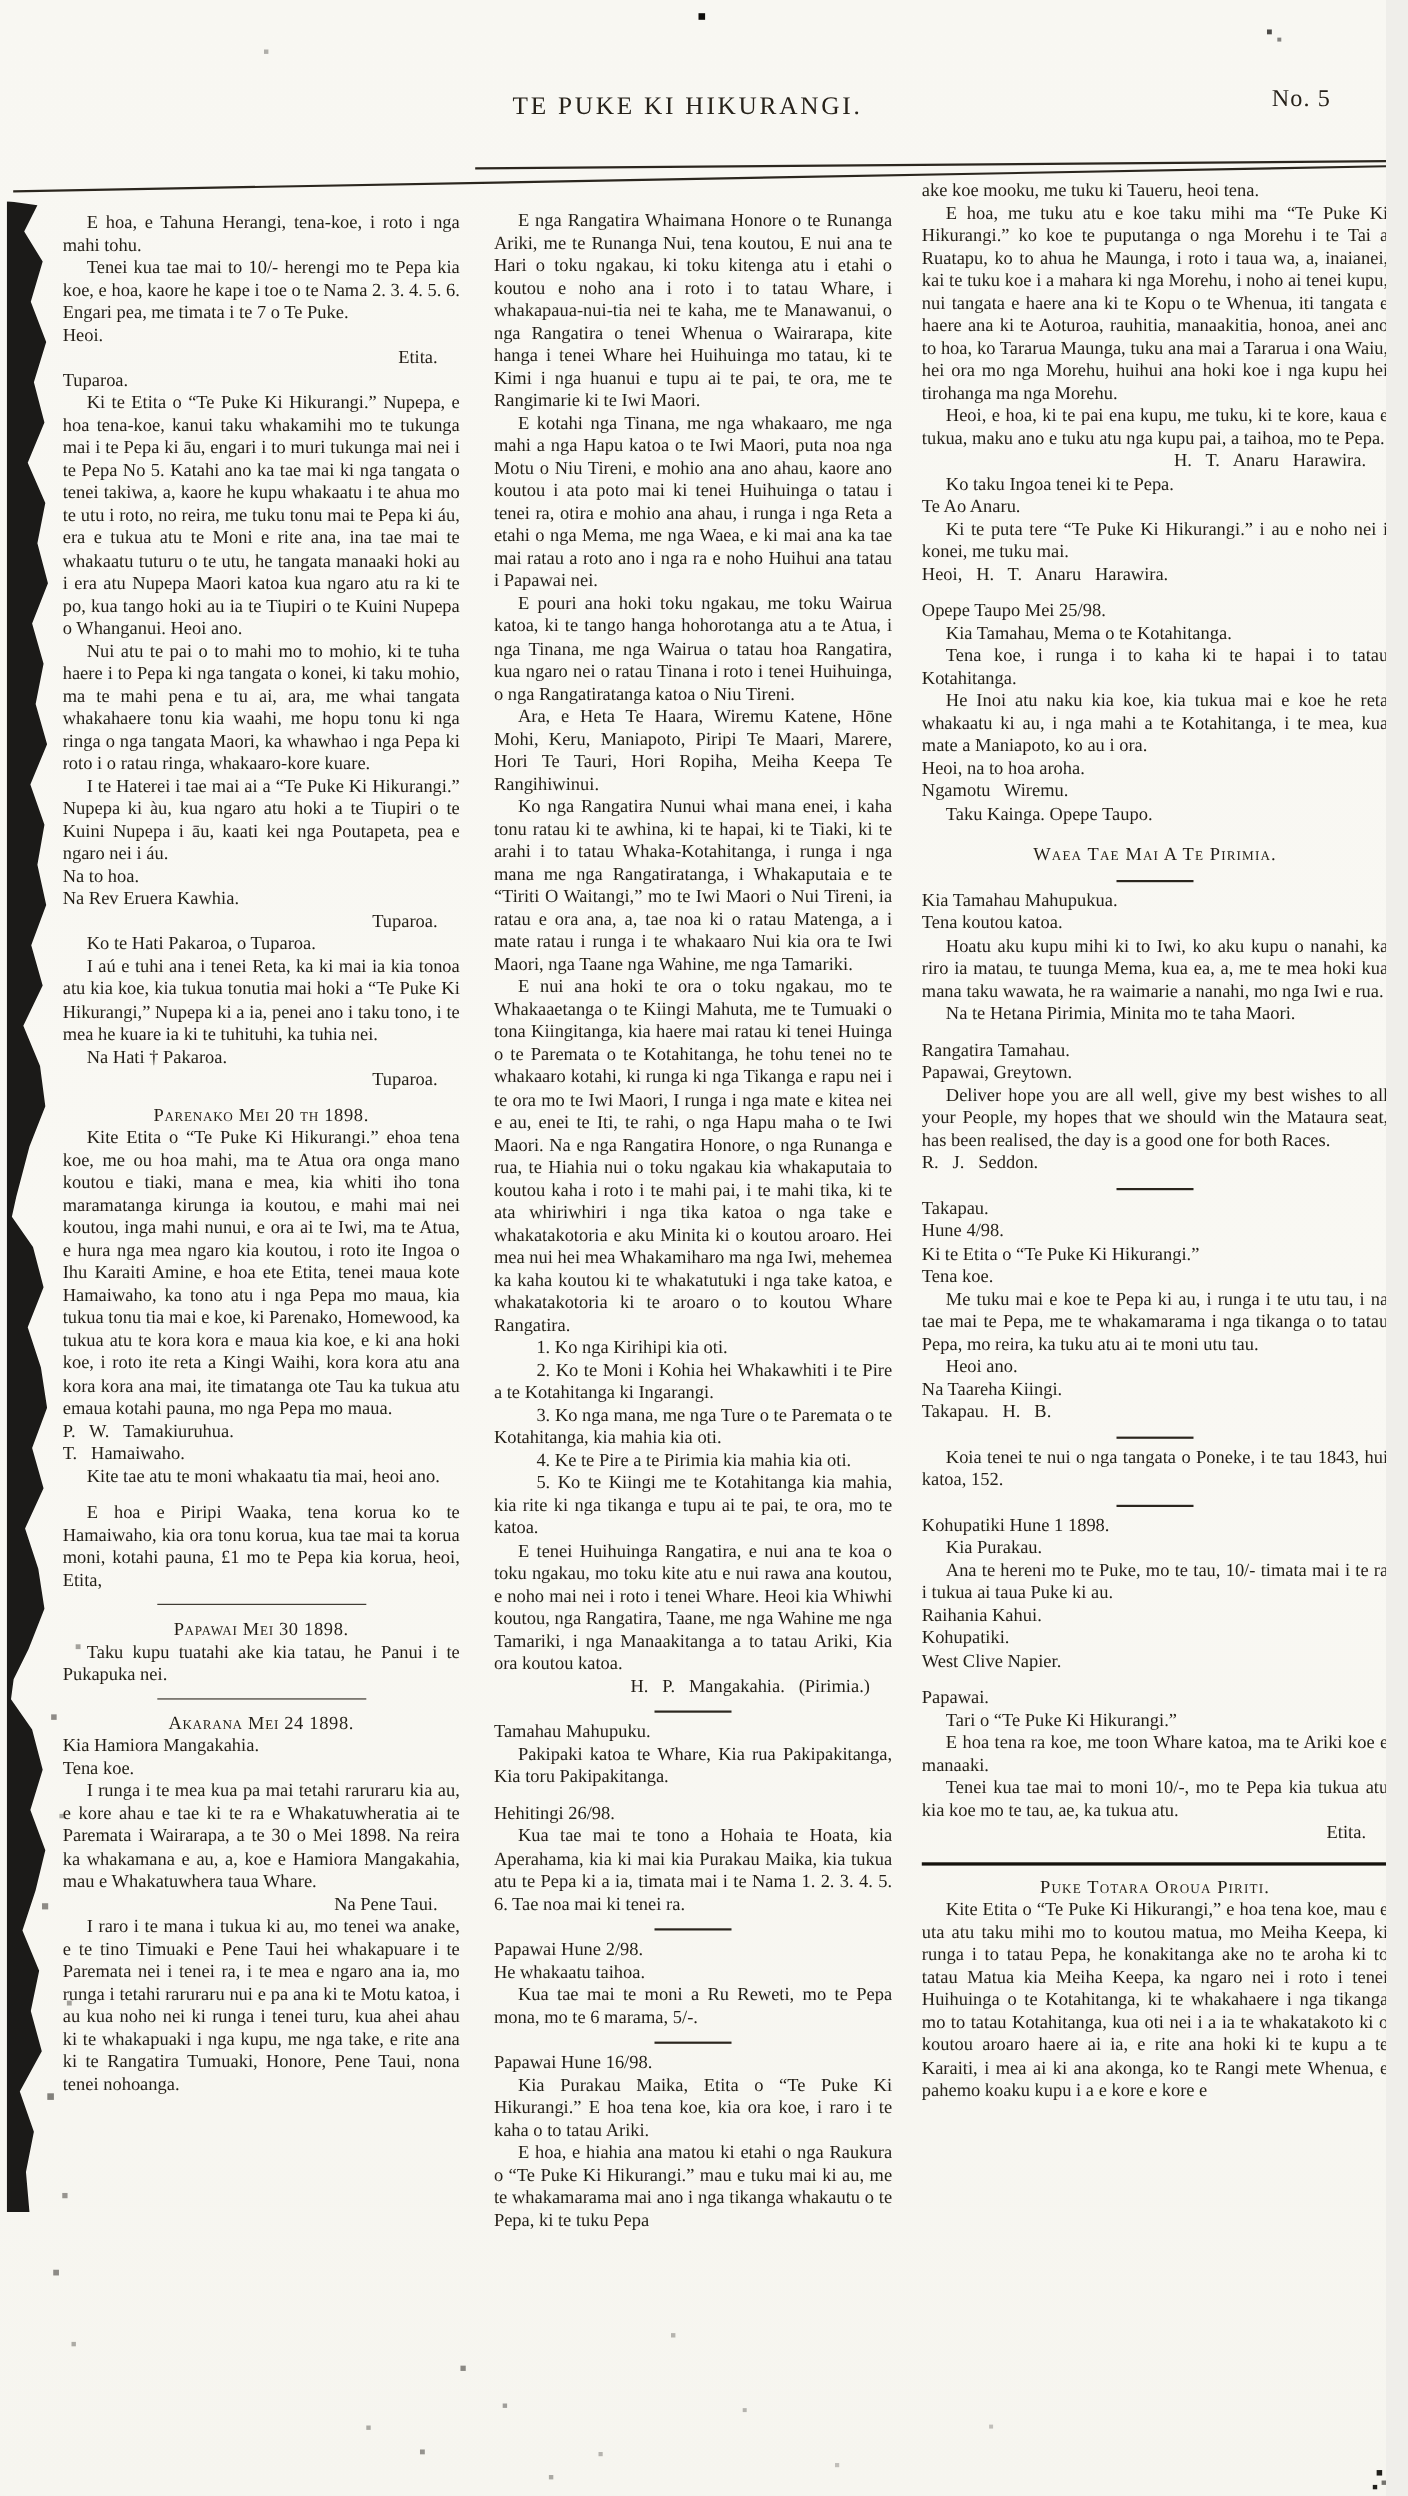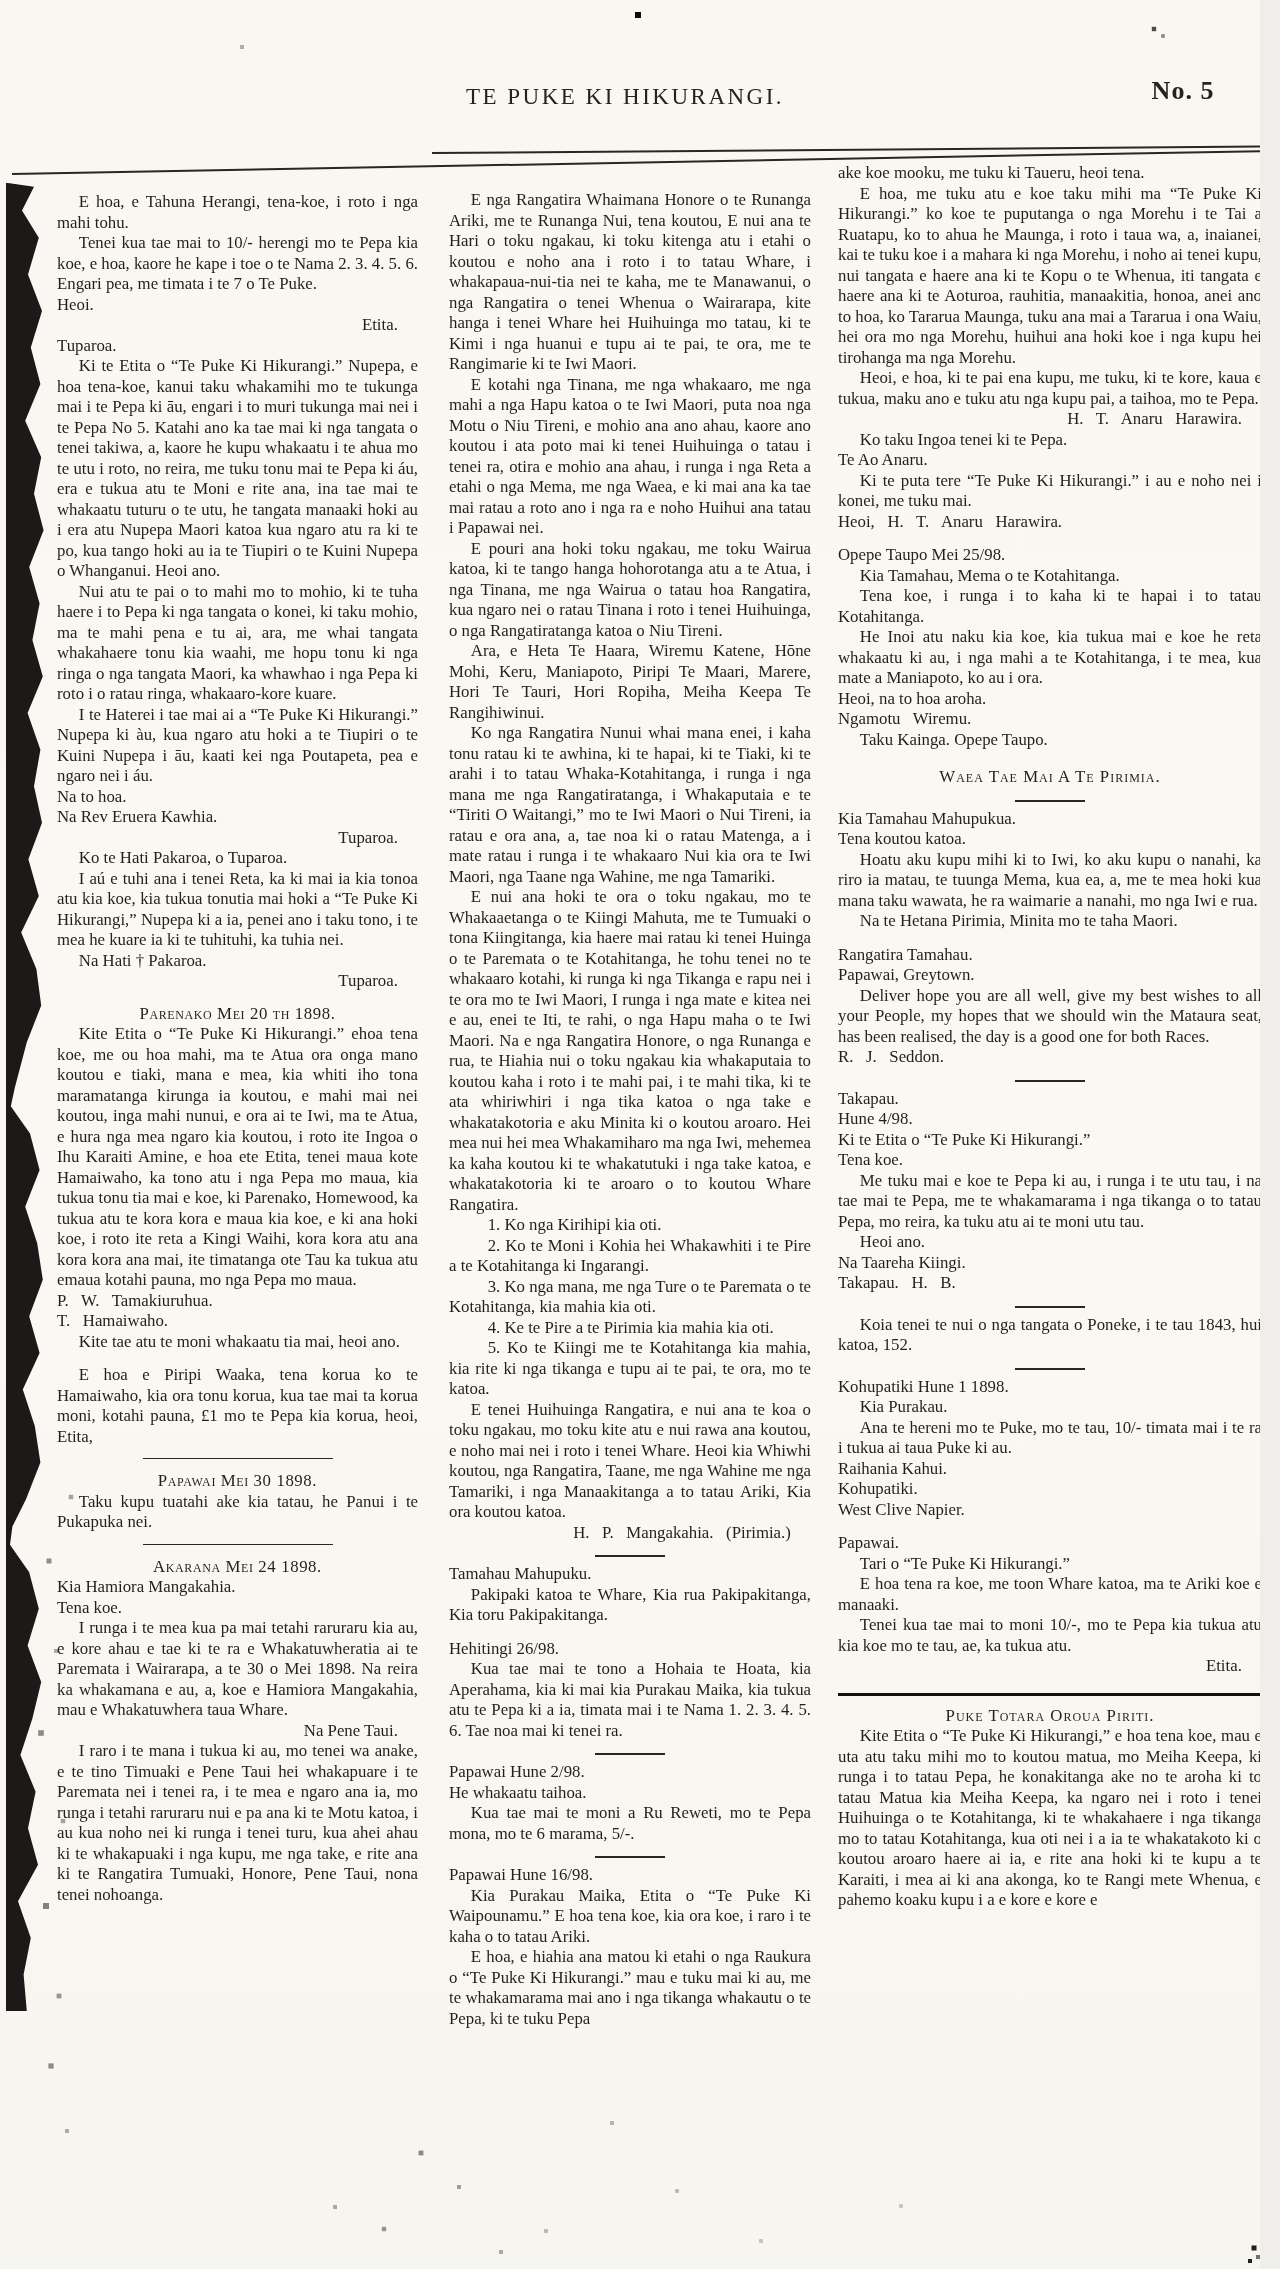--- a/index.html
+++ b/index.html
@@ -3,21 +3,21 @@
 <meta charset="utf-8">
 <style>
   html,body{margin:0;padding:0;}
   body{width:1280px;height:2269px;background:#efeeea;font-family:"Liberation Serif","DejaVu Serif",serif;}
   .page{position:relative;width:1260px;height:2269px;overflow:hidden;color:#221e17;
         background:linear-gradient(180deg,#f8f7f2 0%,#f9f8f3 55%,#f6f5ef 100%);}
   
   .masthead{position:absolute;left:420px;top:84px;width:410px;text-align:center;
             font-size:23px;letter-spacing:2.5px;color:#27221a;white-space:nowrap;}
   .issue{position:absolute;left:1118px;top:76px;width:130px;text-align:center;
-         font-size:26px;letter-spacing:1px;color:#27221a;font-weight:bold;}
+         font-size:22px;letter-spacing:1px;color:#27221a;}
   .header-rule{position:absolute;left:12px;top:173px;width:1262px;height:2.2px;background:#2b261e;
                transform:rotate(-1.05deg);transform-origin:left center;}
   .header-rule2{position:absolute;left:432px;top:152px;width:843px;height:1.8px;background:#2b261e;
                 transform:rotate(-0.45deg);transform-origin:left center;}
   
   .col{position:absolute;font-size:16.8px;line-height:20.5px;color:#241f17;}
   #c0{left:57px;top:192px;width:361px;}
   #c1{left:449px;top:190px;width:362px;}
   #c2{left:838px;top:163px;width:424px;}
   .col p{margin:0;text-align:justify;}
@@ -123,21 +123,21 @@
       <p class="para">Pakipaki katoa te Whare, Kia rua Pakipakitanga, Kia toru Pakipakitanga.</p>
       <div class="gap"></div>
       <p class="line c">Hehitingi 26/98.</p>
       <p class="para">Kua tae mai te tono a Hohaia te Hoata, kia Aperahama, kia ki mai kia Purakau Maika, kia tukua atu te Pepa ki a ia, timata mai i te Nama 1. 2. 3. 4. 5. 6. Tae noa mai ki tenei ra.</p>
       <div class="rule short"></div>
       <p class="line c">Papawai Hune 2/98.</p>
       <p class="line c">He whakaatu taihoa.</p>
       <p class="para">Kua tae mai te moni a Ru Reweti, mo te Pepa mona, mo te 6 marama, 5/-.</p>
       <div class="rule short"></div>
       <p class="line c">Papawai Hune 16/98.</p>
-      <p class="para">Kia Purakau Maika, Etita o “Te Puke Ki Waipounamu.” E hoa tena koe, kia ora koe, i raro i te kaha o to tatau Ariki.</p>
+      <p class="para">Kia Purakau Maika, Etita o “Te Puke Ki Hikurangi.” E hoa tena koe, kia ora koe, i raro i te kaha o to tatau Ariki.</p>
       <p class="para">E hoa, e hiahia ana matou ki etahi o nga Raukura o “Te Puke Ki Hikurangi.” mau e tuku mai ki au, me te whakamarama mai ano i nga tikanga whakautu o te Pepa, ki te tuku Pepa</p>
     </div>
   <div class="col" id="c2">
       <p class="para nc">ake koe mooku, me tuku ki Taueru, heoi tena.</p>
       <p class="para">E hoa, me tuku atu e koe taku mihi ma “Te Puke Ki Hikurangi.” ko koe te puputanga o nga Morehu i te Tai a Ruatapu, ko to ahua he Maunga, i roto i taua wa, a, inaianei, kai te tuku koe i a mahara ki nga Morehu, i noho ai tenei kupu, nui tangata e haere ana ki te Kopu o te Whenua, iti tangata e haere ana ki te Aoturoa, rauhitia, manaakitia, honoa, anei ano to hoa, ko Tararua Maunga, tuku ana mai a Tararua i ona Waiu, hei ora mo nga Morehu, huihui ana hoki koe i nga kupu hei tirohanga ma nga Morehu.</p>
       <p class="para">Heoi, e hoa, ki te pai ena kupu, me tuku, ki te kore, kaua e tukua, maku ano e tuku atu nga kupu pai, a taihoa, mo te Pepa.</p>
       <p class="line r ws">H. T. Anaru Harawira.</p>
       <p class="para">Ko taku Ingoa tenei ki te Pepa.</p>
       <p class="line c">Te Ao Anaru.</p>
       <p class="para">Ki te puta tere “Te Puke Ki Hikurangi.” i au e noho nei i konei, me tuku mai.</p>

